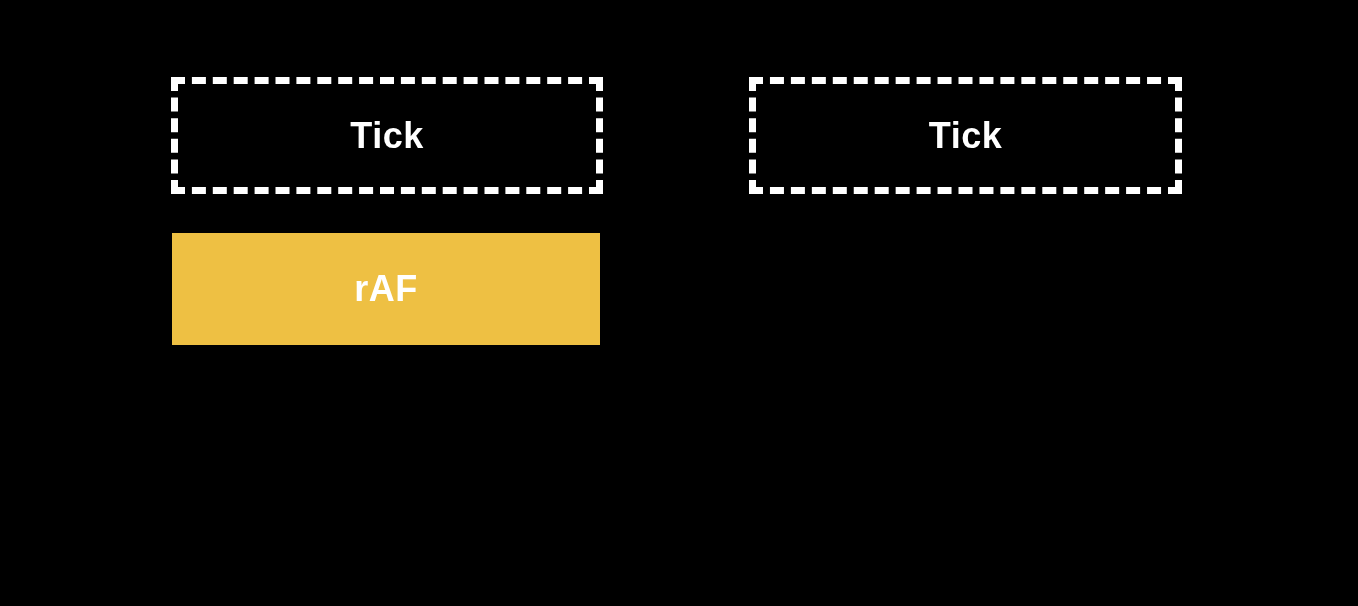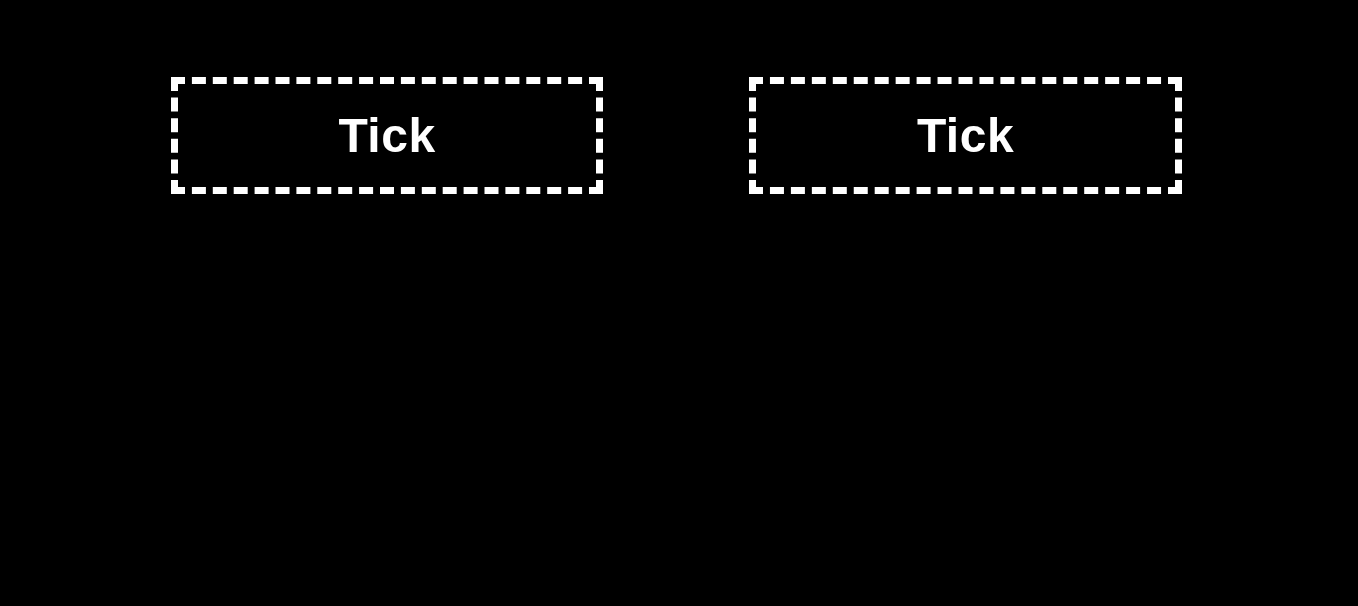--- a/index.html
+++ b/index.html
@@ -23,21 +23,21 @@
     font-family: "Liberation Sans", "DejaVu Sans", sans-serif;
   }
   .box {
     position: absolute;
     display: flex;
     align-items: center;
     justify-content: center;
   }
   .box-label {
     color: var(--label-color);
-    font-size: 48px;
+    font-size: 36px;
     font-weight: 700;
     line-height: 1;
     letter-spacing: 0.5px;
     user-select: none;
   }
   .tick-box {
     border: 7px dashed var(--dash-color);
     background: transparent;
   }
   .tick-box.left  { left: 171px; top: 77px; width: 432px; height: 117px; }
@@ -54,14 +54,17 @@
 <div class="stage">
 
   <div class="box tick-box left">
     <span class="box-label">Tick</span>
   </div>
 
   <div class="box tick-box right">
     <span class="box-label">Tick</span>
   </div>
 
+  <div class="box raf-box">
+    <span class="box-label">rAF</span>
+  </div>
 
 </div>
 
 </body></html>

